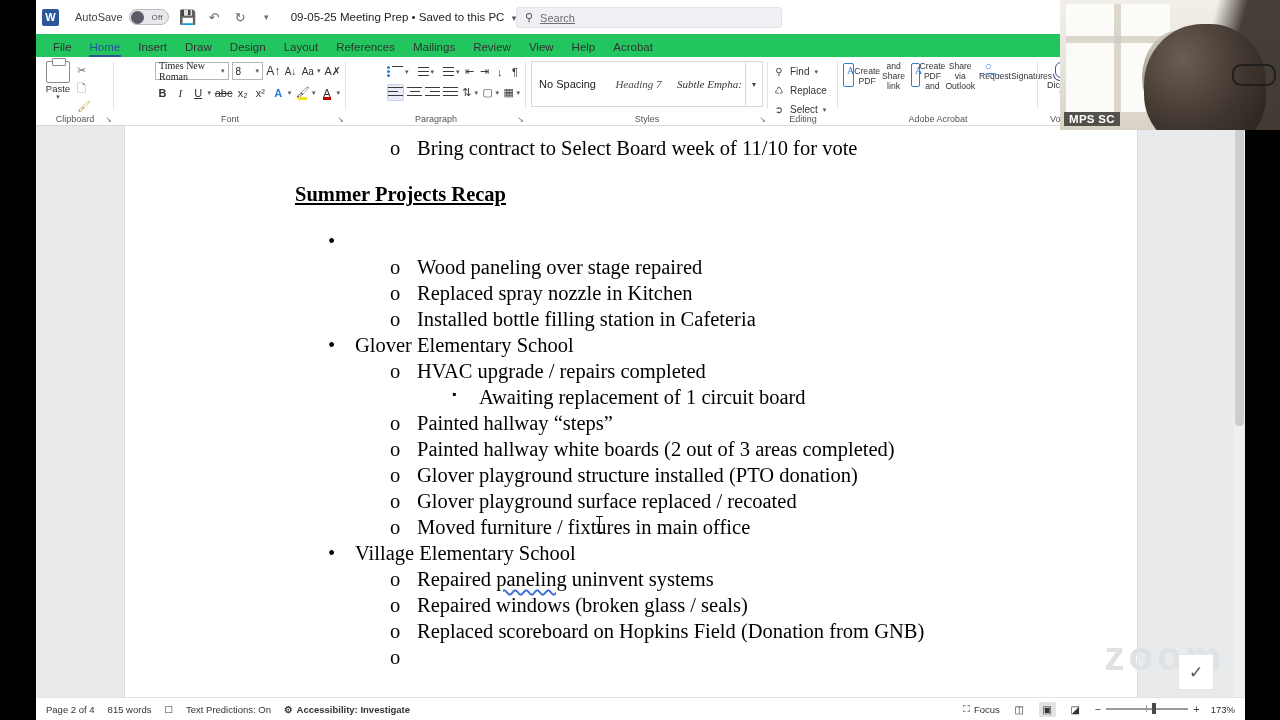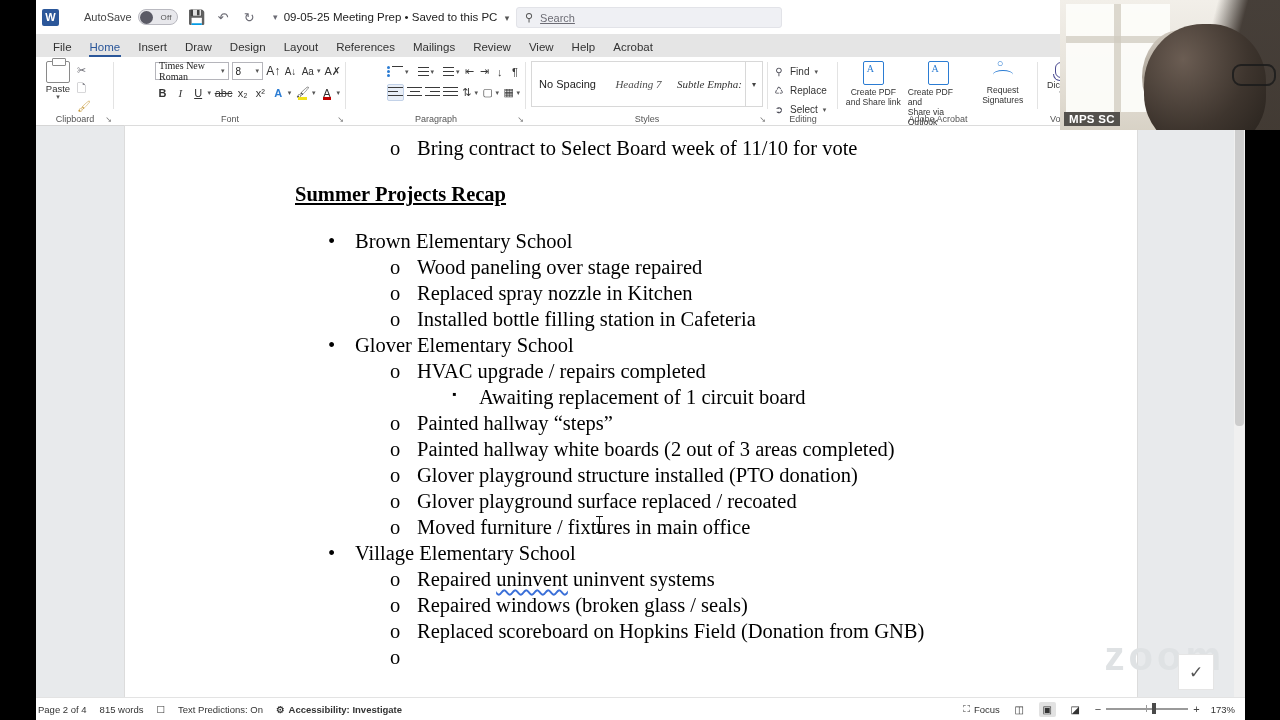--- a/index.html
+++ b/index.html
@@ -21,54 +21,54 @@
   .titlebar {
     position: relative; height: 34px; background: #ffffff;
     display: flex; align-items: center; padding-left: 6px;
   }
   .word-logo {
     width: 17px; height: 17px; border-radius: 2px; background: #2b579a;
     color: #fff; font-size: 11px; font-weight: bold;
     display: flex; align-items: center; justify-content: center;
     flex: 0 0 auto;
   }
-  .autosave-label { font-size: 11px; color: #444; margin-left: 25px; white-space: nowrap; }
+  .autosave-label { font-size: 11px; color: #444; margin-left: 16px; white-space: nowrap; }
   .toggle {
     margin-left: 6px; width: 40px; height: 16px; border-radius: 8px;
     background: #e8e8ec; border: 1px solid #b9b9c0; position: relative;
     display: flex; align-items: center;
   }
   .toggle .knob {
     position: absolute; left: 1px; width: 13px; height: 13px; border-radius: 50%;
     background: #5b5b66;
   }
   .toggle .tg-text {
     position: absolute; right: 5px; font-size: 8px; color: #555; letter-spacing: .2px;
   }
   .qat { display: flex; align-items: center; gap: 9px; margin-left: 11px; }
   .qat-ic { width: 17px; height: 17px; display: flex; align-items: center; justify-content: center;
             font-size: 13px; color: #6b6b74; }
   .qat-ic.save { color: #c23fa5; font-size: 14px; }
   .doc-title {
-    font-size: 11.5px; color: #222; white-space: nowrap;
+    margin-left: 16px; font-size: 11.5px; color: #222; white-space: nowrap;
   }
   .doc-title .chev { color: #555; font-size: 9px; margin-left: 4px; }
 
   .searchbox {
     position: absolute; left: 480px; top: 7px; width: 266px; height: 21px;
     background: #eff0f4; border: 1px solid #e2e3e8; border-radius: 3px;
     display: flex; align-items: center; padding-left: 8px; gap: 7px;
   }
   .searchbox .mag { font-size: 11px; color: #555; }
   .searchbox .ph { font-size: 11px; color: #6d6d75; text-decoration: underline; }
 
   
   .tabstrip {
     height: 23px; display: flex; align-items: flex-end; gap: 0px;
-    padding-left: 8px; background: #e5e5e5; position: relative;
+    padding-left: 8px; background: #22c55e; position: relative;
   }
   .tab {
     font-size: 11.5px; color: #333; padding: 0 9px 3px 9px; white-space: nowrap;
     position: relative; line-height: 14px;
   }
   .tab.active { color: #2b579a; font-weight: normal; }
   .tab.active::after {
     content: ""; position: absolute; left: 8px; right: 8px; bottom: 0;
     height: 2px; background: #2b579a;
   }
@@ -184,22 +184,22 @@
 
   
   .editgrp { width: 70px; }
   .editrow { display: flex; align-items: center; gap: 5px; font-size: 10px; color: #333; height: 19px; }
   .editrow .ei { font-size: 10px; color: #4a4a55; width: 12px; text-align:center; }
 
   
   .acrogrp { width: 200px; }
   .acro-inner { display: flex; gap: 4px; padding-top: 2px; }
   .acro-btn {
-    width: 64px; display: flex; flex-direction: column; align-items: center;
-    font-size: 8.6px; color: #333; text-align: left; line-height: 10px;
+    width: 64px; display: flex; flex-direction: row; align-items: center;
+    font-size: 8.6px; color: #333; text-align: center; line-height: 10px;
   }
   .pdf-ico {
     width: 21px; height: 24px; border: 1.4px solid #2b7cd3; border-radius: 2px;
     position: relative; margin-bottom: 2px; background:#fff;
   }
   .pdf-ico::after {
     content: "A"; position: absolute; left: 3px; top: 2px; font-size: 10px; color: #2b7cd3;
     font-family: "Liberation Serif", serif;
   }
   .sig-ico {
@@ -282,21 +282,21 @@
     position: absolute; right: 0; top: 0; bottom: 0; width: 11px; background: #f0f0f0;
   }
   .vthumb { position: absolute; left: 1px; top: 0px; width: 9px; height: 300px; background: #cdcdcd; border-radius: 4px;}
 
   
   .statusbar {
     position: absolute; left: 0; right: 0; bottom: 0; height: 23px;
     background: #ffffff; border-top: 1px solid #e3e3e3;
     display: flex; align-items: center; font-size: 9.5px; color: #333;
   }
-  .sb-left { display: flex; align-items: center; gap: 13px; padding-left: 2px; }
+  .sb-left { display: flex; align-items: center; gap: 13px; padding-left: 10px; }
   .sb-right { margin-left: auto; display: flex; align-items: center; gap: 11px; padding-right: 10px; }
   .sb-item { display: flex; align-items: center; gap: 4px; white-space: nowrap; }
   .sb-item.bold { font-weight: bold; }
   .viewbtn { width: 17px; height: 15px; display:flex; align-items:center; justify-content:center;
              font-size: 10px; color:#333; }
   .viewbtn.sel { background: #e2e2e2; border-radius:2px; }
   .zoomslider { display: flex; align-items: center; gap: 5px; }
   .zs-track { width: 82px; height: 1.5px; background: #9a9a9a; position: relative; }
   .zs-thumb { position: absolute; left: 46px; top: -5px; width: 4px; height: 11px; background: #4a4a4a; }
   .zs-tick { position: absolute; left: 40px; top: -3px; width: 1px; height: 7px; background: #9a9a9a; }
@@ -600,21 +600,20 @@
 
           <div class="line lvl2">
             <span class="bmark">o</span>
             <span class="btext">Bring contract to Select Board week of 11/10 for vote</span>
           </div>
 
           <div class="heading">Summer Projects Recap</div>
 
           <div class="line lvl1">
             <span class="bmark">•</span>
-            <span class="btext">Brown Elementary School</span>
           </div>
           <div class="line lvl2">
             <span class="bmark">o</span>
             <span class="btext">Wood paneling over stage repaired</span>
           </div>
           <div class="line lvl2">
             <span class="bmark">o</span>
             <span class="btext">Replaced spray nozzle in Kitchen</span>
           </div>
           <div class="line lvl2">
@@ -654,21 +653,21 @@
             <span class="bmark">o</span>
             <span class="btext">Moved furniture / fixtures in main office</span>
           </div>
 
           <div class="line lvl1">
             <span class="bmark">•</span>
             <span class="btext">Village Elementary School</span>
           </div>
           <div class="line lvl2">
             <span class="bmark">o</span>
-            <span class="btext"><span>Repaired </span><span class="grammar">uninvent</span><span> uninvent systems</span></span>
+            <span class="btext"><span>Repaired </span><span class="grammar">paneling</span><span> uninvent systems</span></span>
           </div>
           <div class="line lvl2">
             <span class="bmark">o</span>
             <span class="btext">Repaired windows (broken glass / seals)</span>
           </div>
           <div class="line lvl2">
             <span class="bmark">o</span>
             <span class="btext">Replaced scoreboard on Hopkins Field (Donation from GNB)</span>
           </div>
           <div class="line lvl2">

